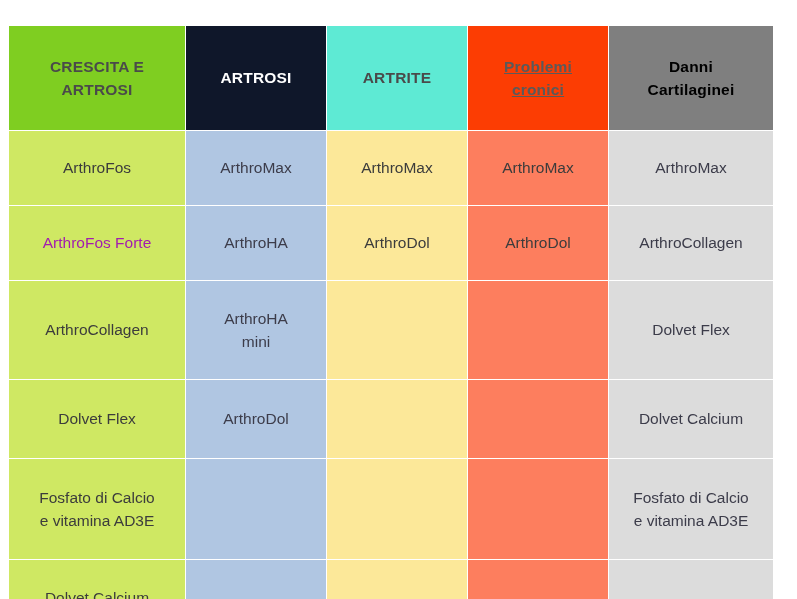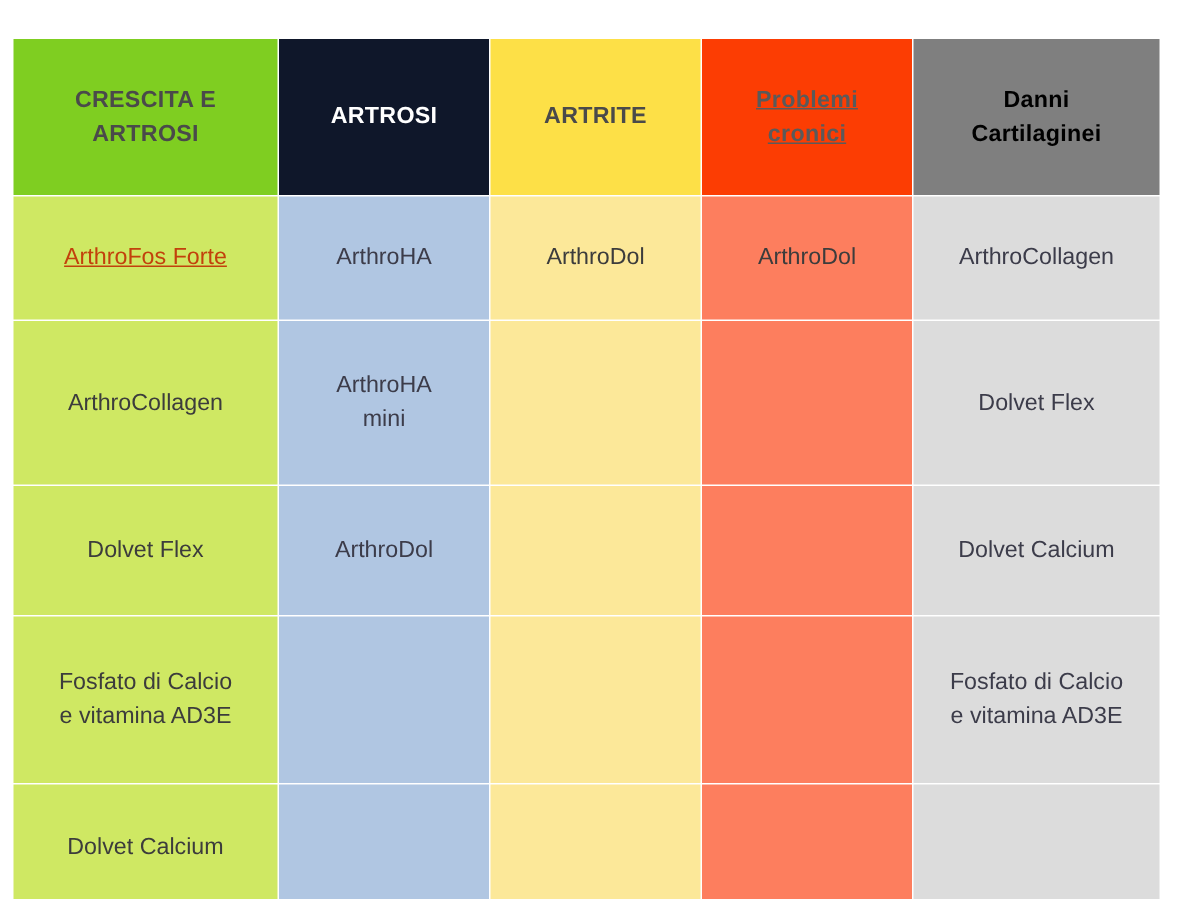--- a/index.html
+++ b/index.html
@@ -76,36 +76,53 @@
     </colgroup>
     <thead>
       <tr>
         <th style="background: rgb(127, 206, 33); color: rgb(74, 74, 74);">
             <span class="cell-line">CRESCITA E</span>
             <span class="cell-line">ARTROSI</span>
           </th>
         <th style="background: #0f172a; color: rgb(255, 255, 255);">
             <span class="cell-line">ARTROSI</span>
           </th>
-        <th style="background: #fde047; color: rgb(74, 74, 74);">
+        <th style="background: #5eead4; color: rgb(74, 74, 74);">
             <span class="cell-line">ARTRITE</span>
           </th>
         <th style="background: rgb(252, 61, 3); color: rgb(90, 90, 90); text-decoration: underline;">
             <span class="cell-line">Problemi</span>
             <span class="cell-line">cronici</span>
           </th>
         <th style="background: rgb(127, 127, 127); color: #000000;">
             <span class="cell-line">Danni</span>
             <span class="cell-line">Cartilaginei</span>
           </th>
       </tr>
     </thead>
     <tbody>
+        <tr class="r0">
+          <td style="background: rgb(207, 232, 99); color: rgb(60, 60, 60);">
+            <span class="cell-line">ArthroFos</span>
+          </td>
+          <td style="background: rgb(176, 198, 226); color: rgb(60, 60, 74);">
+            <span class="cell-line">ArthroMax</span>
+          </td>
+          <td style="background: rgb(252, 232, 153); color: rgb(60, 60, 60);">
+            <span class="cell-line">ArthroMax</span>
+          </td>
+          <td style="background: rgb(253, 126, 94); color: rgb(60, 60, 60);">
+            <span class="cell-line">ArthroMax</span>
+          </td>
+          <td style="background: rgb(220, 220, 220); color: rgb(60, 60, 74);">
+            <span class="cell-line">ArthroMax</span>
+          </td>
+        </tr>
         <tr class="r1">
-          <td style="background: rgb(207, 232, 99); color: #c2410c; text-decoration: underline;">
+          <td style="background: rgb(207, 232, 99); color: #a21caf;">
             <span class="cell-line">ArthroFos Forte</span>
           </td>
           <td style="background: rgb(176, 198, 226); color: rgb(60, 60, 74);">
             <span class="cell-line">ArthroHA</span>
           </td>
           <td style="background: rgb(252, 232, 153); color: rgb(60, 60, 60);">
             <span class="cell-line">ArthroDol</span>
           </td>
           <td style="background: rgb(253, 126, 94); color: rgb(60, 60, 60);">
             <span class="cell-line">ArthroDol</span>

